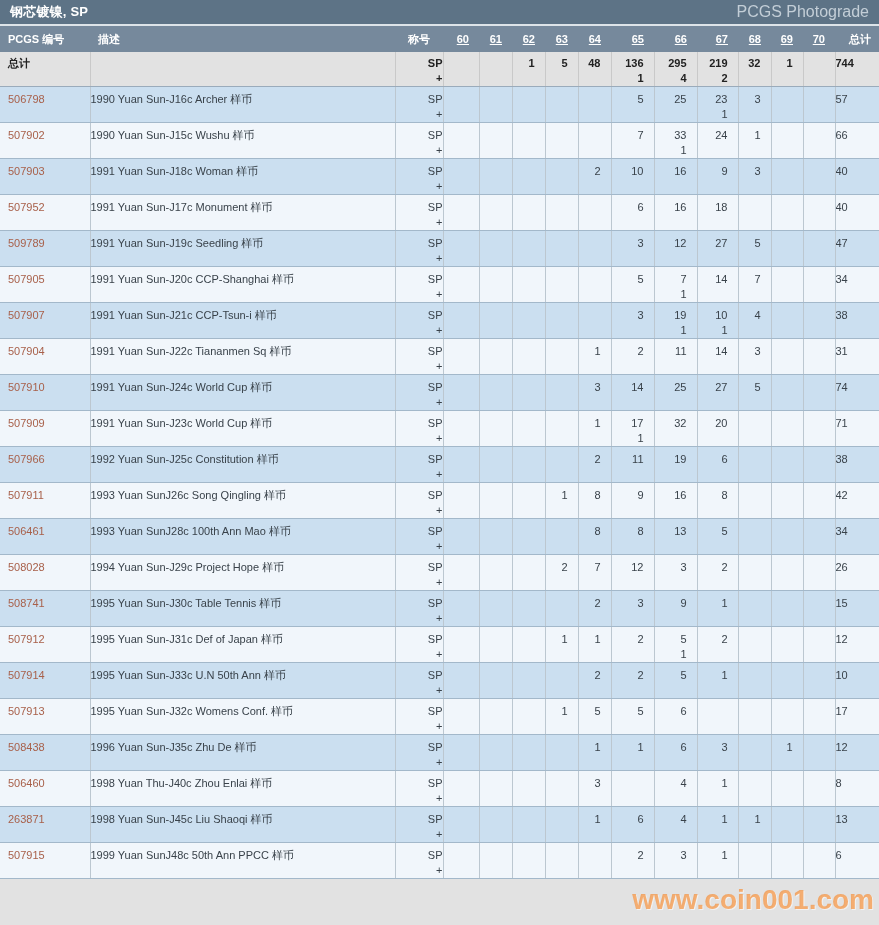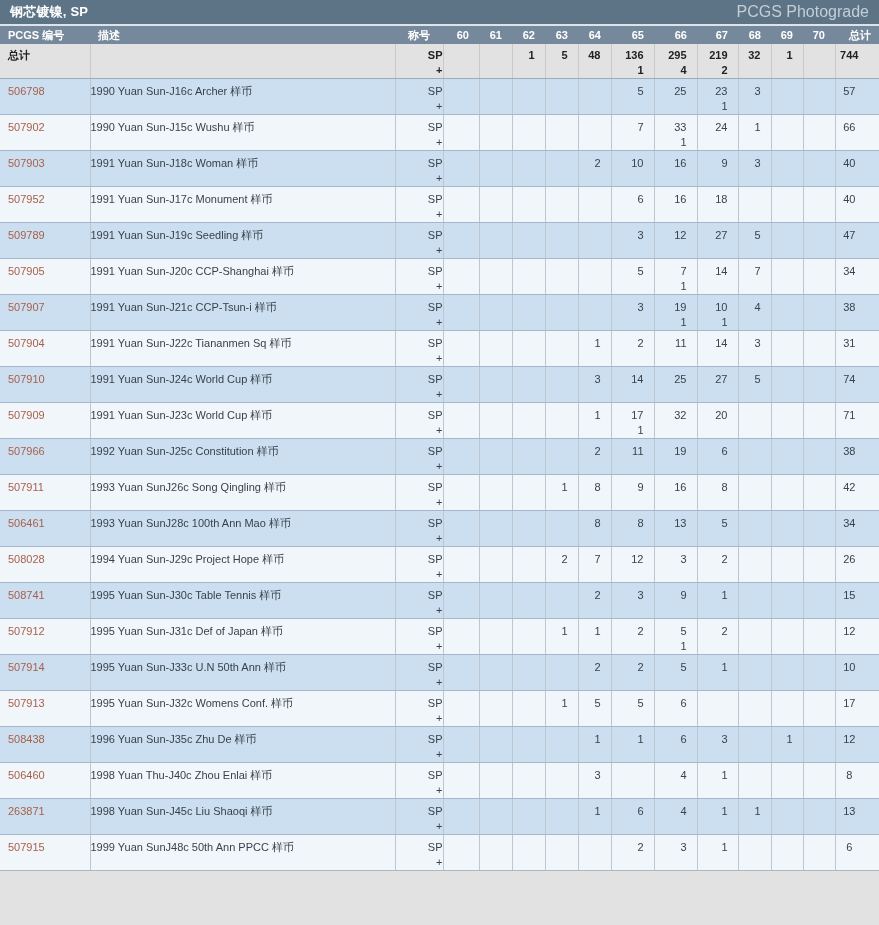--- a/index.html
+++ b/index.html
@@ -15,25 +15,25 @@
     display:flex;align-items:center;justify-content:space-between;
     padding:12px 10px;box-sizing:border-box;
   }
   .titlebar .title{color:#ffffff;font-size:13px;font-weight:bold;letter-spacing:.2px;}
   .titlebar .right-label{color:#c3ced7;font-size:16px;}
   .sep{height:2px;background:#dde4e9;}
   
   table{border-collapse:collapse;table-layout:fixed;width:879px;}
   thead th{
     background:#76899c;color:#ffffff;font-size:11px;font-weight:bold;
-    height:18px;padding:0;box-sizing:border-box;white-space:nowrap;overflow:hidden;
+    height:26px;padding:0;box-sizing:border-box;white-space:nowrap;overflow:hidden;
   }
   th.h-left{text-align:left;padding-left:8px;}
   th.h-center{text-align:center;}
-  th.h-grade{text-align:right;padding-right:10px;}
+  th.h-grade{text-align:right;padding-right:10px;text-decoration:underline;}
   th.h-total{text-align:right;padding-right:8px;}
   tbody td{
     vertical-align:top;font-size:11px;color:#39424a;
     padding:5px 0 0 0;line-height:15px;box-sizing:border-box;
     border-right:1px solid rgba(125,155,180,0.38);
     border-bottom:1px solid #a3b8ca;
     white-space:nowrap;overflow:hidden;
   }
   tbody td:last-child{border-right:none;}
   tr.totals{height:32px;}
@@ -43,21 +43,21 @@
     padding-top:4px;
   }
   tr.totals td:last-child{border-right:none;}
   tr.data-row{height:22px;}
   tr.row-blue td{background:#cbdff0;}
   tr.row-white td{background:#f1f6fb;}
   td.c-pcgs{padding-left:8px;}
   td.c-desc{padding-left:0;}
   td.c-desig{text-align:right;}
   td.c-grade{text-align:right;padding-right:10px;}
-  td.c-total{text-align:center;padding-right:16px;}
+  td.c-total{text-align:left;padding-right:16px;}
   a.pcgs-link{color:#a8604a;text-decoration:none;cursor:pointer;}
   .line2{min-height:0;}
   
   .watermark{
     position:absolute;right:5px;bottom:9px;
     font-size:28px;font-weight:bold;letter-spacing:0;
     color:rgba(244,146,62,0.72);
     text-shadow:1px 1px 0 rgba(255,255,255,0.55);
     white-space:nowrap;pointer-events:none;
   }
@@ -1083,13 +1083,14 @@
             <div></div>
           </td>
           <td class="c-grade">
             <div></div>
           </td>
           <td class="c-total">6</td>
         </tr>
       </tbody>
   </table>
 
+  <div class="watermark">www.coin001.com</div>
 </div>
 
 </body></html>

